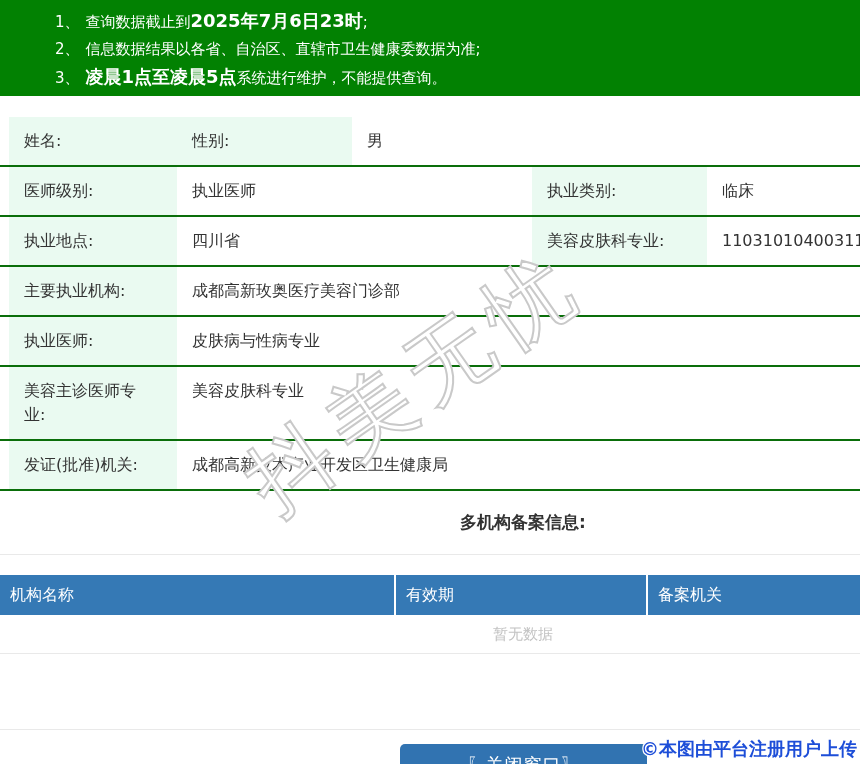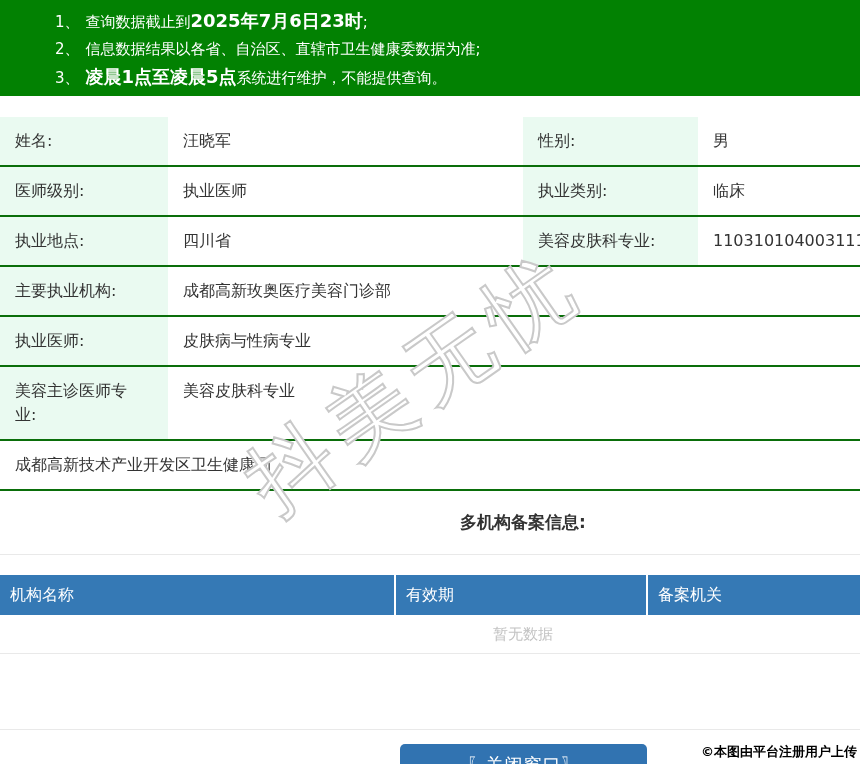--- a/index.html
+++ b/index.html
@@ -13,21 +13,21 @@
   .notice { width:1046px; height:96px; background:#028102; color:#fff; padding:7px 0 0 55px; }
   .notice-line { line-height:27px; font-size:15px; white-space:nowrap; }
   .notice-line b { font-size:18px; font-weight:bold; }
   .notice-num { margin-right:6px; }
   
   .content { width:1046px; }
   .info-table { width:1046px; margin-top:21px; }
   .irow { display:flex; width:1046px; border-bottom:2px solid #0a6e0a; }
   .lc { background:#eafaf1; padding:12px 28px 12px 15px; line-height:24px; }
   .vc { padding:12px 10px 12px 15px; line-height:24px; }
-  .w1 { width:168px; }
+  .w1 { width:168px;margin-left:9px; }
   .w2 { width:355px; }
   .w3 { width:175px; padding-right:10px; }
   .w4 { flex:1; }
   .wrest { flex:1; }
   
   .section-title { width:1046px; height:63px; display:flex; align-items:center; justify-content:center;
     font-weight:bold; font-size:17px; color:#333; }
   .hr-light { width:1046px; border-top:1px solid #e9e9e9; }
   .gap20 { height:20px; }
   
@@ -41,21 +41,21 @@
   .spacer75 { height:75px; }
   
   .btn-close { display:block; margin:14px 0 0 400px; width:247px; height:42px;
     background:#3173b1; color:#fff; border:none; border-radius:5px; font-size:18px;
     font-family:inherit; cursor:pointer; letter-spacing:1px; }
   
   .big-watermark { position:absolute; left:223px; top:326px; width:384px; text-align:center;
     transform:rotate(-35deg); font-size:84px; letter-spacing:12px; white-space:nowrap;
     color:#ffffff; -webkit-text-stroke:2px #c9c9c9; z-index:50; pointer-events:none; }
   .upload-note { position:absolute; right:3px; bottom:3px; z-index:60;
-    font-size:13px; font-weight:bold; color:#000000;
+    font-size:18px; font-weight:bold; color:#1d4ed8;
     text-shadow:-1px -1px 0 #fff, 1px -1px 0 #fff, -1px 1px 0 #fff, 1px 1px 0 #fff; }
 </style>
 </head>
 <body>
 
 <div class="page">
 
   <div class="notice">
     <div class="notice-line">
       <span class="notice-num">1、</span><span>查询数据截止到</span><b>2025年7月6日23时</b><span>;</span>
@@ -66,21 +66,20 @@
     <div class="notice-line">
       <span class="notice-num">3、</span><b>凌晨1点至凌晨5点</b><span>系统进行维护，不能提供查询。</span>
     </div>
   </div>
 
   <div class="content">
     <div class="info-table">
 
       <div class="irow">
         <div class="lc w1">姓名:</div>
-        <div class="vc w2">汪晓军</div>
         <div class="lc w3">性别:</div>
         <div class="vc w4">男</div>
       </div>
 
       <div class="irow">
         <div class="lc w1">医师级别:</div>
         <div class="vc w2">执业医师</div>
         <div class="lc w3">执业类别:</div>
         <div class="vc w4">临床</div>
       </div>
@@ -101,20 +100,21 @@
         <div class="lc w1">执业医师:</div>
         <div class="vc wrest">皮肤病与性病专业</div>
       </div>
 
       <div class="irow">
         <div class="lc w1">美容主诊医师专业:</div>
         <div class="vc wrest">美容皮肤科专业</div>
       </div>
 
       <div class="irow">
+        <div class="lc w1">发证(批准)机关:</div>
         <div class="vc wrest">成都高新技术产业开发区卫生健康局</div>
       </div>
 
     </div>
 
     <div class="section-title">多机构备案信息:</div>
     <div class="hr-light"></div>
     <div class="gap20"></div>
 
     <div class="org-header">

